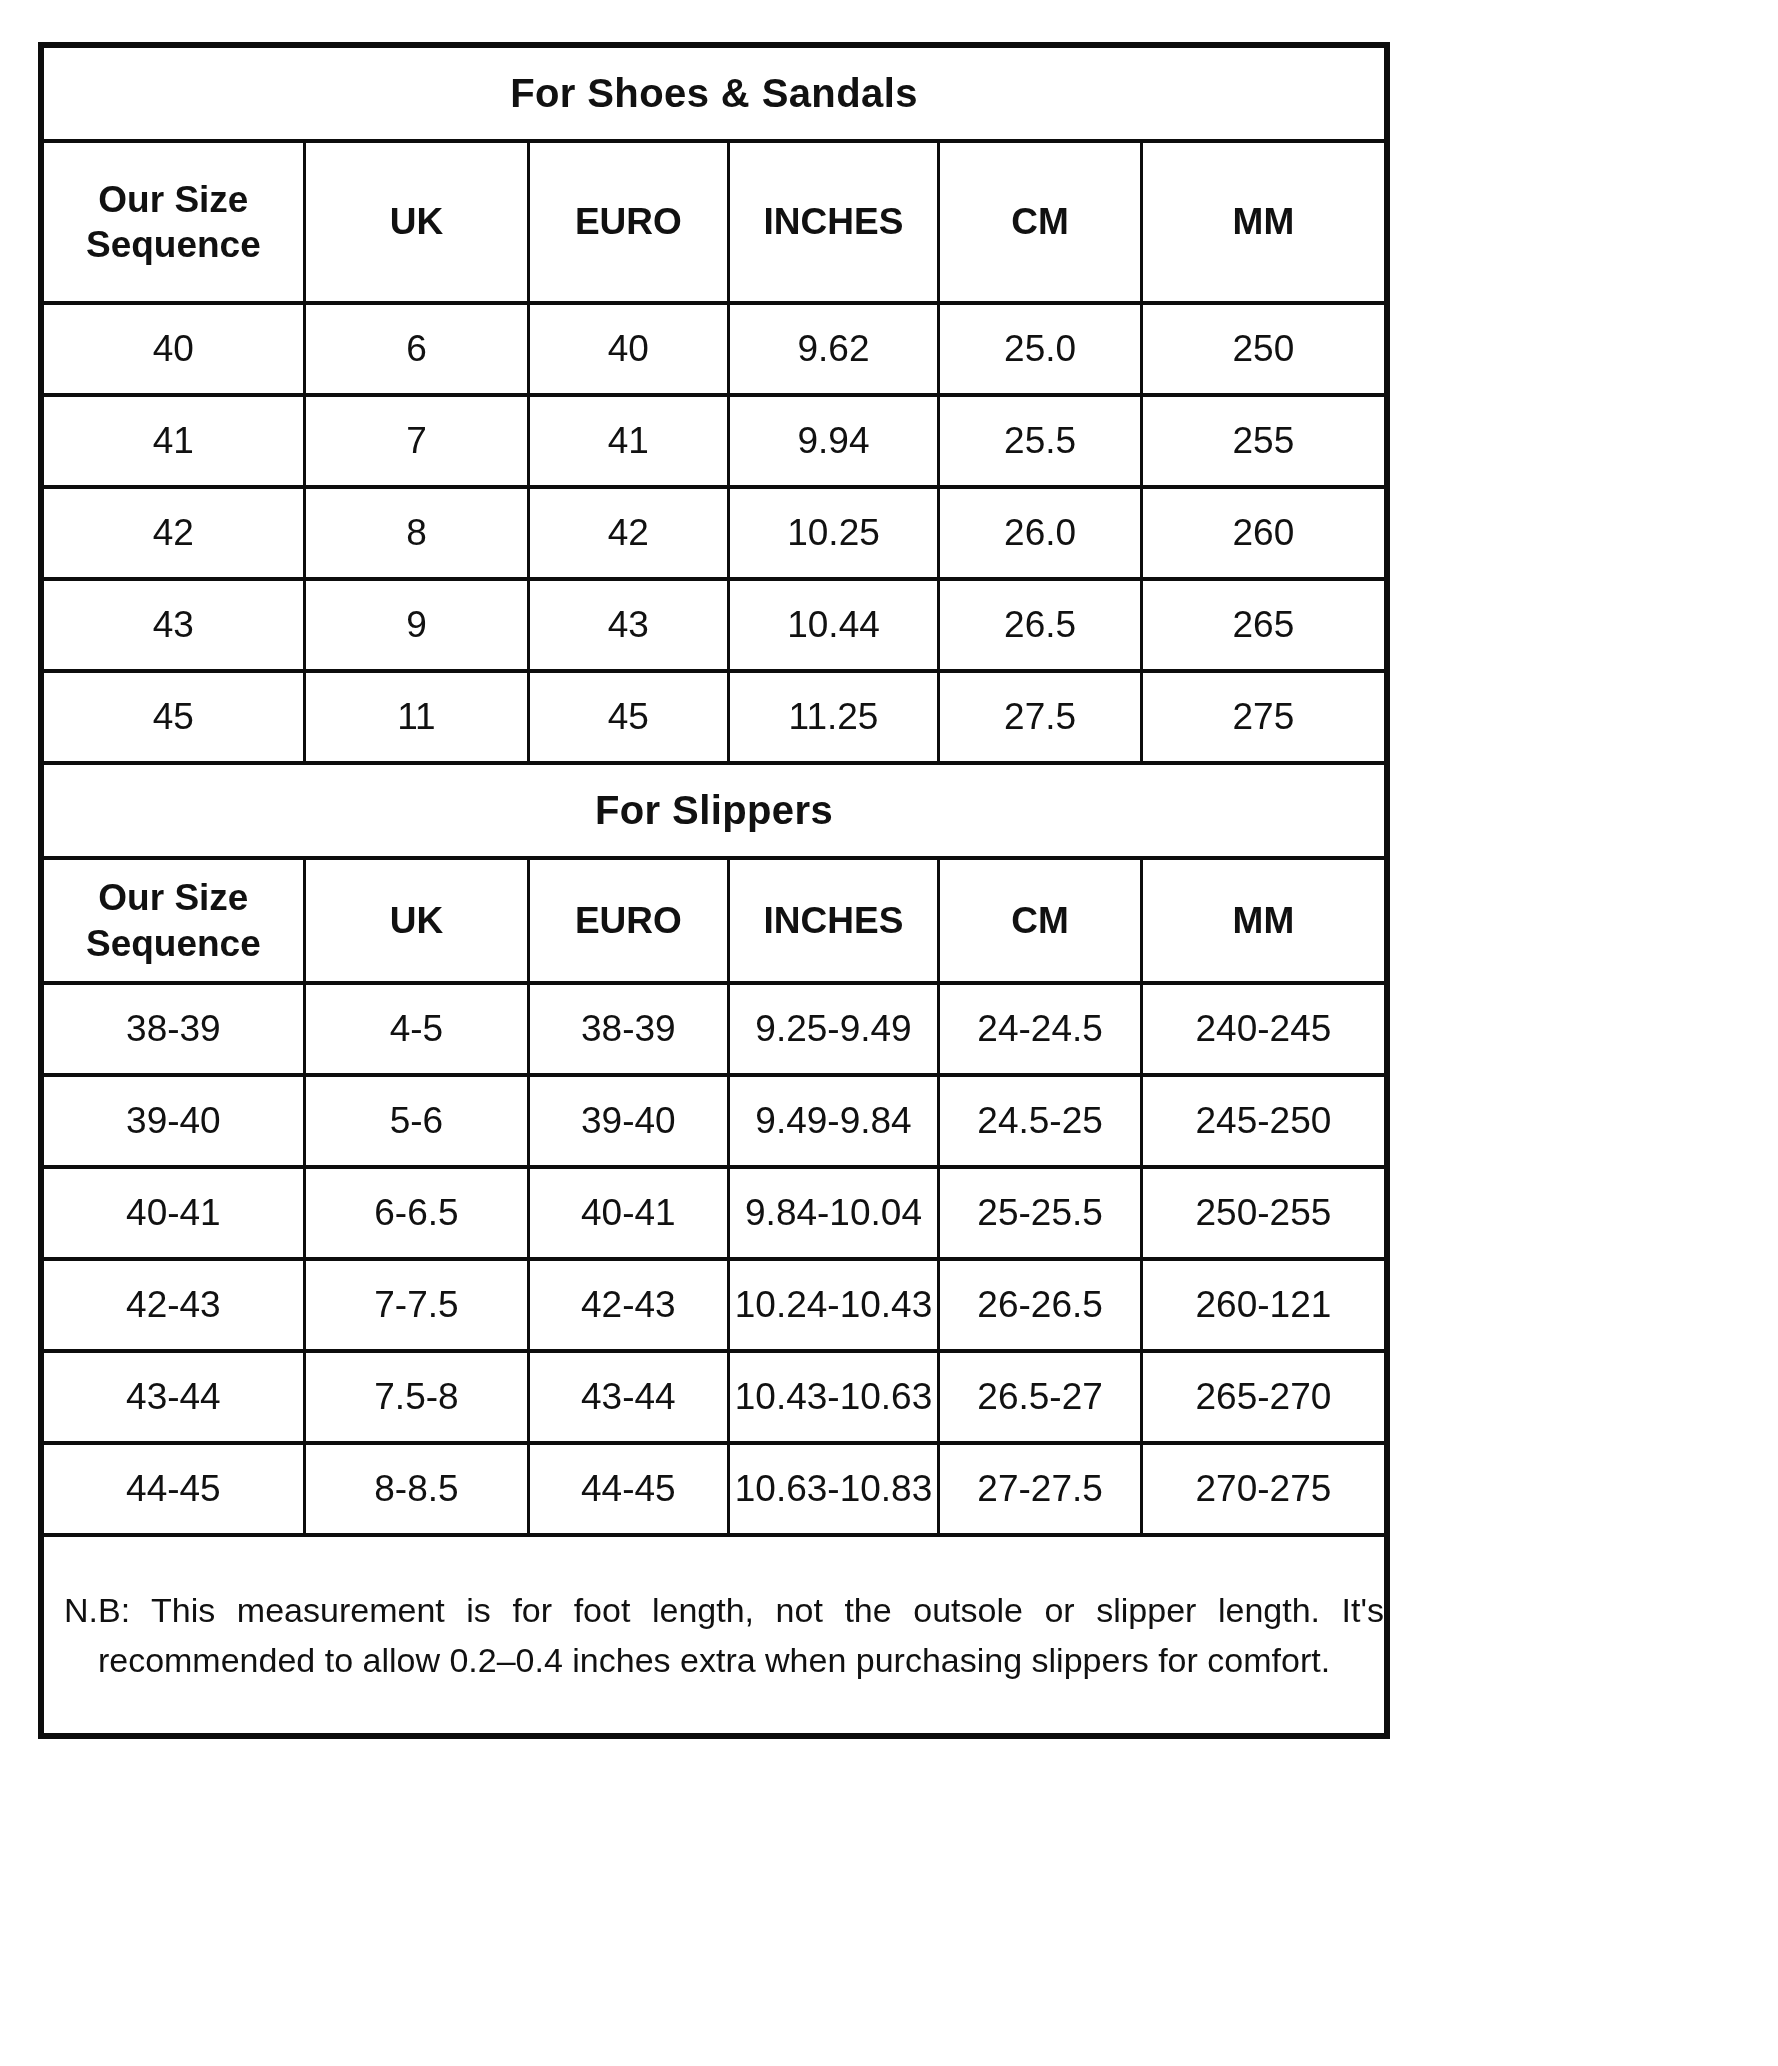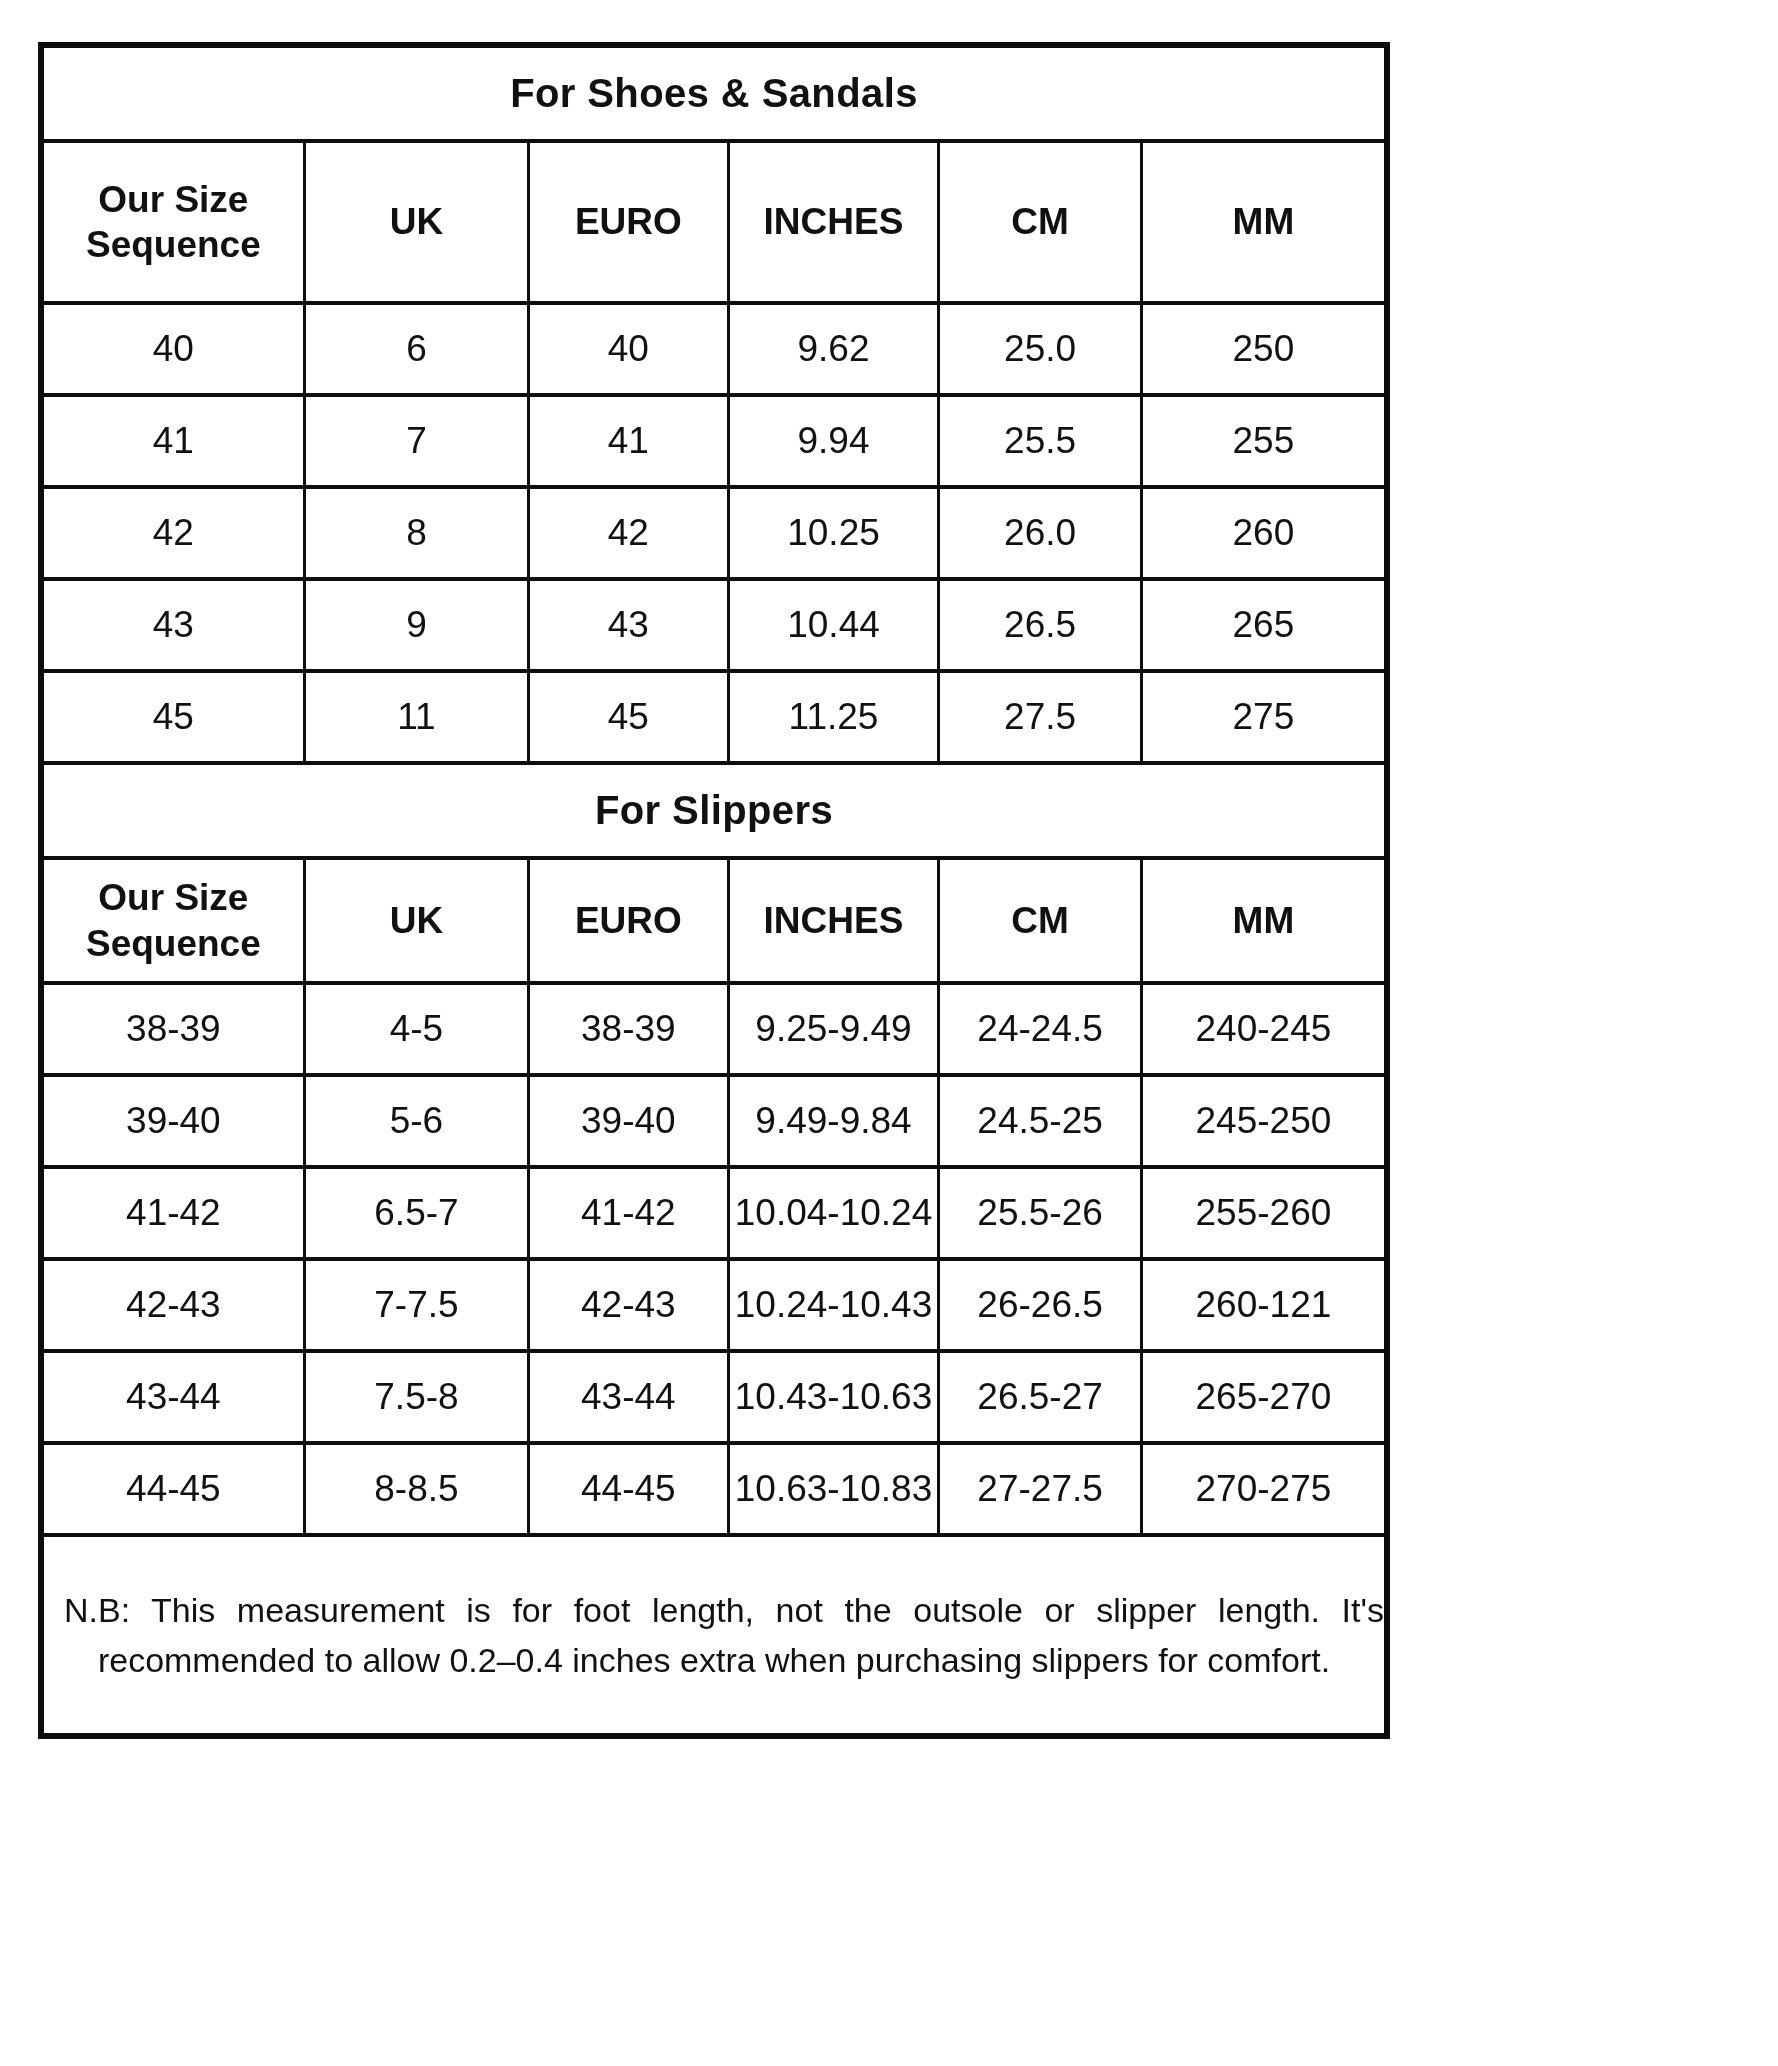--- a/index.html
+++ b/index.html
@@ -163,26 +163,26 @@
         </tr>
         <tr>
           <td class="data-cell">39-40</td>
           <td class="data-cell">5-6</td>
           <td class="data-cell">39-40</td>
           <td class="data-cell">9.49-9.84</td>
           <td class="data-cell">24.5-25</td>
           <td class="data-cell">245-250</td>
         </tr>
         <tr>
-          <td class="data-cell">41-42</td>
-          <td class="data-cell">6.5-7</td>
-          <td class="data-cell">41-42</td>
-          <td class="data-cell">10.04-10.24</td>
-          <td class="data-cell">25.5-26</td>
-          <td class="data-cell">255-260</td>
+          <td class="data-cell">40-41</td>
+          <td class="data-cell">6-6.5</td>
+          <td class="data-cell">40-41</td>
+          <td class="data-cell">9.84-10.04</td>
+          <td class="data-cell">25-25.5</td>
+          <td class="data-cell">250-255</td>
         </tr>
         <tr>
           <td class="data-cell">42-43</td>
           <td class="data-cell">7-7.5</td>
           <td class="data-cell">42-43</td>
           <td class="data-cell">10.24-10.43</td>
           <td class="data-cell">26-26.5</td>
           <td class="data-cell">260-121</td>
         </tr>
         <tr>

